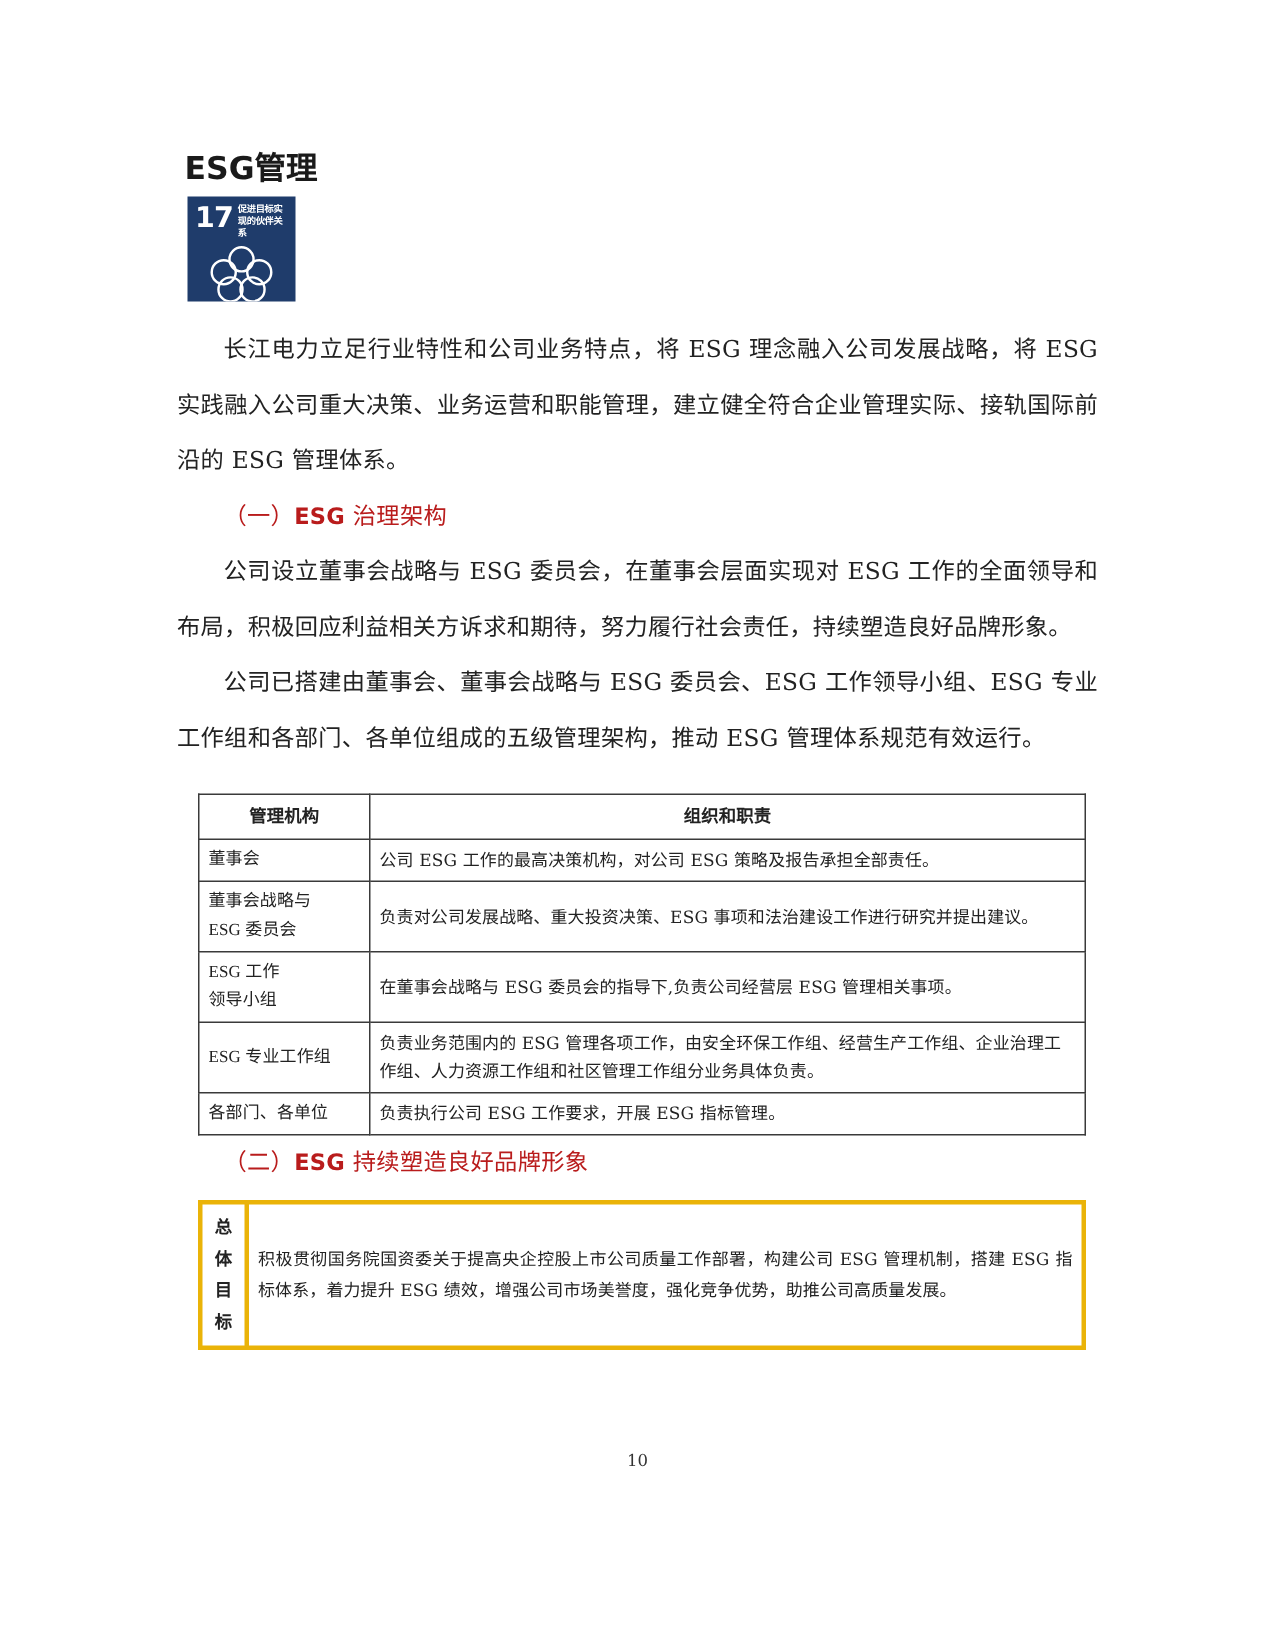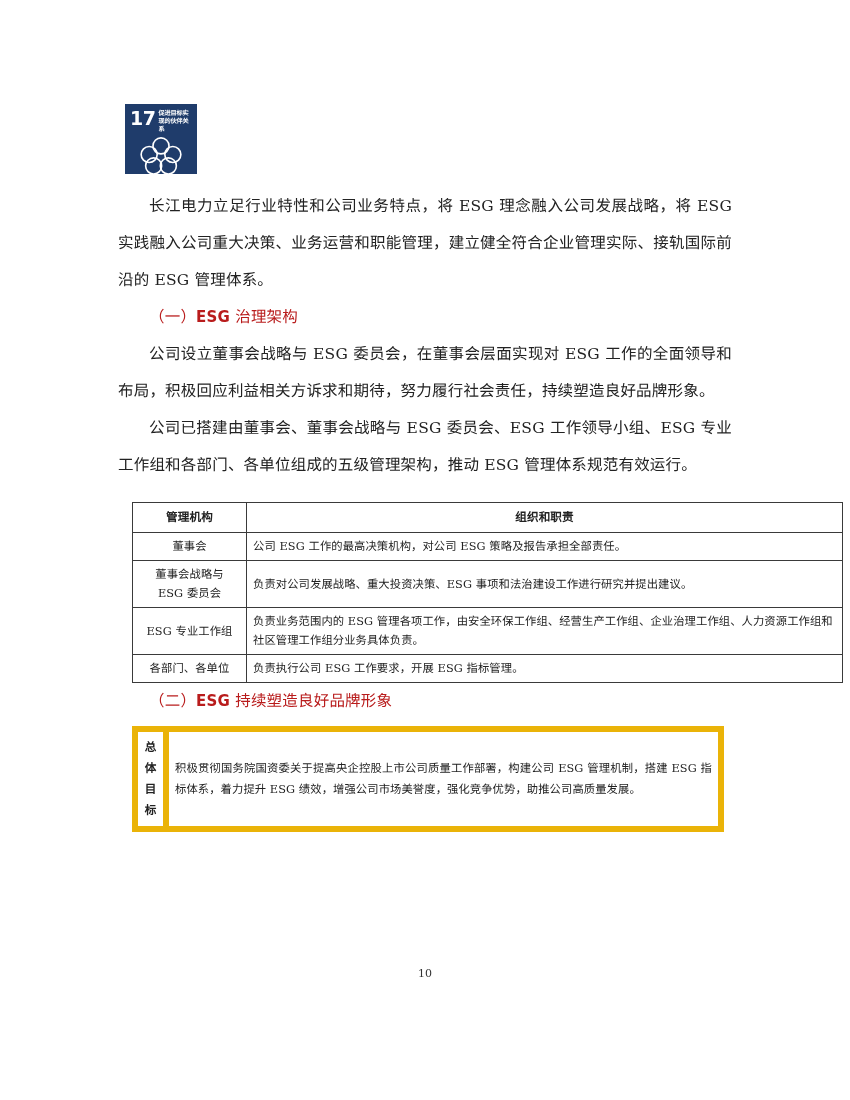--- a/index.html
+++ b/index.html
@@ -110,21 +110,21 @@
   }
   h2.sub-heading .en {
     font-family: "DejaVu Sans", "Liberation Sans", sans-serif;
     font-weight: 700;
     font-size: 15px;
   }
 
   
   table.doc-table {
     border-collapse: collapse;
-    width: 711px;
+    width: 592px;
     margin: 8px 0 0 14px;
     font-family: "DejaVu Serif", "Liberation Serif", serif;
     font-size: 11.3px;
     color: #222222;
     table-layout: fixed;
   }
   table.doc-table td, table.doc-table th {
     border: 1px solid #3a3a3a;
     padding: 4px 6px;
     vertical-align: middle;
@@ -132,40 +132,41 @@
     letter-spacing: 0.1px;
   }
   table.doc-table th {
     font-weight: 700;
     text-align: center;
     font-family: "DejaVu Sans", "Liberation Sans", sans-serif;
     font-size: 11.6px;
     padding: 5px 6px;
   }
   td.org-cell {
-    text-align: center;
+    text-align: left;
     width: 114px;
+    font-family: Liberation Serif, serif;
   }
   td.duty-cell {
     text-align: left;
   }
   col.col-org { width: 114px; }
 
   
   table.goal-table {
     border-collapse: collapse;
     width: 592px;
     margin: 6px 0 0 14px;
     font-family: "DejaVu Serif", "Liberation Serif", serif;
     font-size: 11.3px;
     color: #222222;
     table-layout: fixed;
   }
   table.goal-table td {
-    border: 6px solid #eab308;
+    border: 3px solid #eab308;
     padding: 5px 6px;
     vertical-align: middle;
     line-height: 21px;
     letter-spacing: 0.1px;
   }
   td.goal-label {
     width: 31px;
     text-align: center;
     font-family: "DejaVu Sans", "Liberation Sans", sans-serif;
     font-weight: 700;
@@ -190,20 +191,21 @@
     color: #333333;
   }
   .spacer-sm { height: 10px; }
 </style>
 </head>
 <body>
 
 <div class="page">
   <div class="content">
 
+    <h1 class="doc-title">ESG管理</h1>
 
     <div class="sdg-badge">
       <div class="sdg-top">
         <span class="sdg-number">17</span>
         <span class="sdg-caption">促进目标实现的伙伴关系</span>
       </div>
       <svg class="sdg-icon" viewBox="0 0 50 44">
         <g fill="none" stroke="#ffffff" stroke-width="1.7">
           <circle cx="25" cy="13.5" r="8.4"></circle>
           <circle cx="12.6" cy="22.5" r="8.4"></circle>
@@ -240,20 +242,27 @@
           <td class="duty-cell">公司 ESG 工作的最高决策机构，对公司 ESG 策略及报告承担全部责任。</td>
         </tr>
         <tr>
           <td class="org-cell">
             <div>董事会战略与</div>
             <div>ESG 委员会</div>
           </td>
           <td class="duty-cell">负责对公司发展战略、重大投资决策、ESG 事项和法治建设工作进行研究并提出建议。</td>
         </tr>
         <tr>
+          <td class="org-cell">
+            <div>ESG 工作</div>
+            <div>领导小组</div>
+          </td>
+          <td class="duty-cell">在董事会战略与 ESG 委员会的指导下,负责公司经营层 ESG 管理相关事项。</td>
+        </tr>
+        <tr>
           <td class="org-cell">ESG 专业工作组</td>
           <td class="duty-cell">负责业务范围内的 ESG 管理各项工作，由安全环保工作组、经营生产工作组、企业治理工作组、人力资源工作组和社区管理工作组分业务具体负责。</td>
         </tr>
         <tr>
           <td class="org-cell">各部门、各单位</td>
           <td class="duty-cell">负责执行公司 ESG 工作要求，开展 ESG 指标管理。</td>
         </tr>
       </tbody>
     </table>
 

